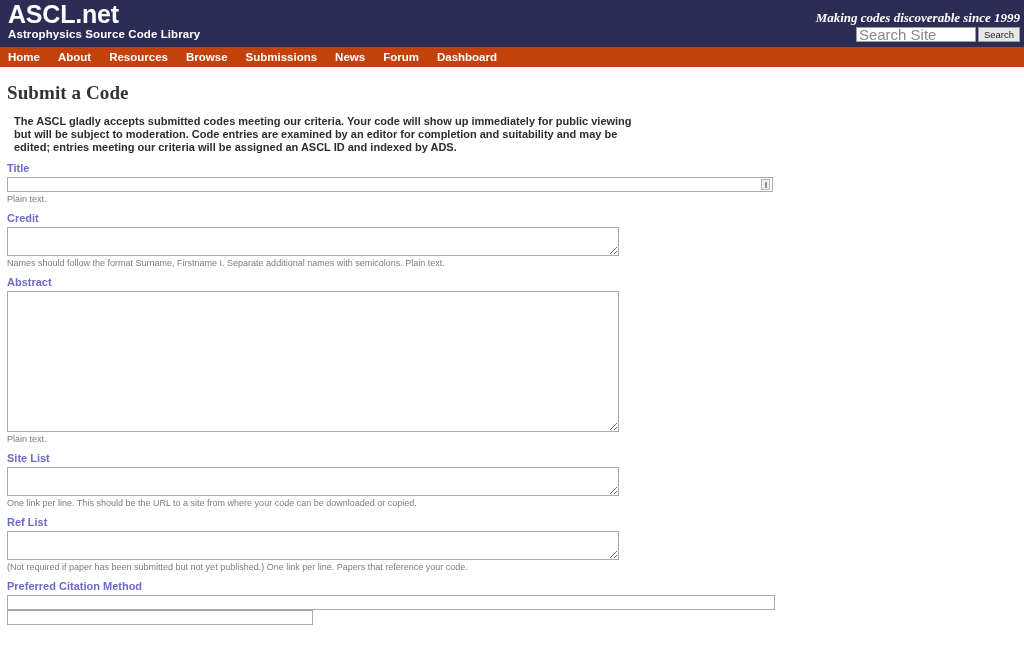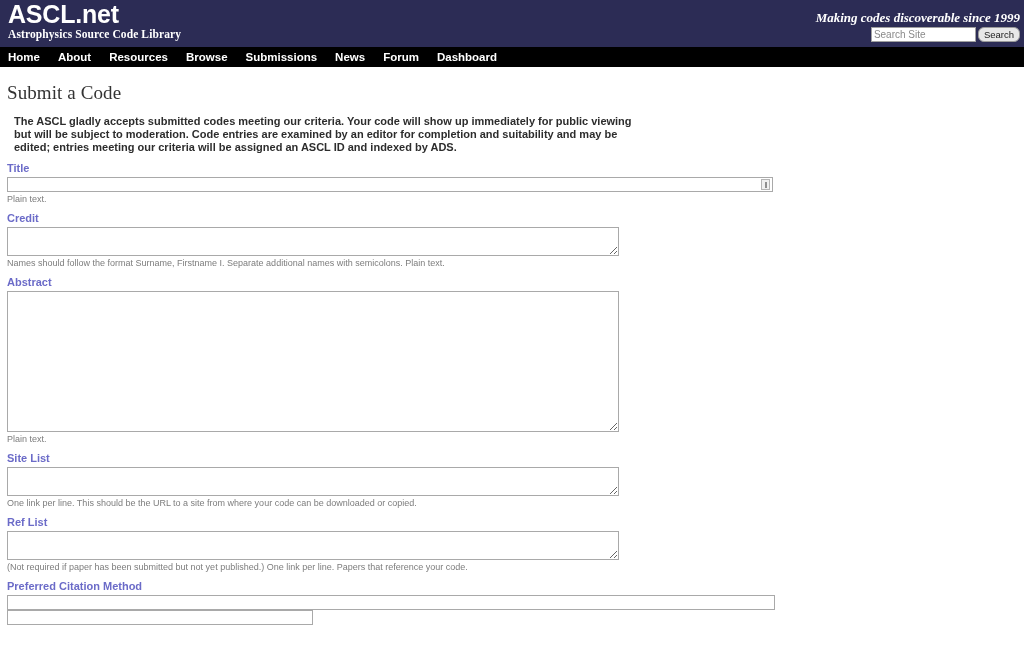--- a/index.html
+++ b/index.html
@@ -29,21 +29,21 @@
     line-height: 27px;
     letter-spacing: -0.2px;
     color: #ffffff;
     font-family: "Liberation Sans", sans-serif;
   }
   .brand-sub {
     font-size: 11.5px;
     font-weight: 700;
     line-height: 13px;
     color: #ffffff;
-    font-family: Liberation Serif, serif;
+    font-family: Liberation Sans, sans-serif;
     letter-spacing: 0.1px;
   }
   .header-right {
     position: absolute;
     right: 4px;
     top: 10px;
     text-align: right;
   }
   .tagline {
     font-family: "Liberation Serif", serif;
@@ -55,48 +55,48 @@
     margin-bottom: 2px;
     white-space: nowrap;
   }
   .search-row {
     display: flex;
     justify-content: flex-end;
     align-items: stretch;
     gap: 2px;
   }
   .search-input {
-    width: 105px;
+    width: 120px;
     height: 15px;
-    font-size: 10px;
+    font-size: 15px;
     font-family: "Liberation Sans", sans-serif;
     padding: 0 2px;
     border: 1px solid #a0a0a0;
     background: #ffffff;
     color: #222;
     outline: none;
   }
   .search-input::placeholder { color: #8a8a8a; }
   .search-button {
     height: 15px;
     font-size: 9.5px;
     font-family: "Liberation Sans", sans-serif;
     padding: 0 5px;
     border: 1px solid #9a9a9a;
-    border-radius: 6px;
+    border-radius: 0;
     background: #e8e8e8;
     color: #1a1a1a;
     cursor: pointer;
     line-height: 13px;
   }
 
   
   .nav-bar {
     height: 21px;
-    background: #000000;
+    background: #c2410c;
     display: flex;
     align-items: center;
     padding-left: 8px;
     border-bottom: 1px solid #ffffff;
   }
   .nav-item {
     color: #ffffff;
     font-size: 11.5px;
     font-weight: 700;
     line-height: 21px;
@@ -108,21 +108,21 @@
   }
   .nav-item:last-child { margin-right: 0; }
 
   
   .content {
     padding: 14px 0 0 7px;
   }
   .page-title {
     font-family: "Liberation Serif", serif;
     font-size: 19px;
-    font-weight: 400;
+    font-weight: 700;
     color: #333333;
     margin: 0 0 11px 0;
     letter-spacing: 0.1px;
   }
   .intro {
     font-size: 11px;
     font-weight: 700;
     color: #2d2d2d;
     line-height: 12.8px;
     max-width: 618px;

